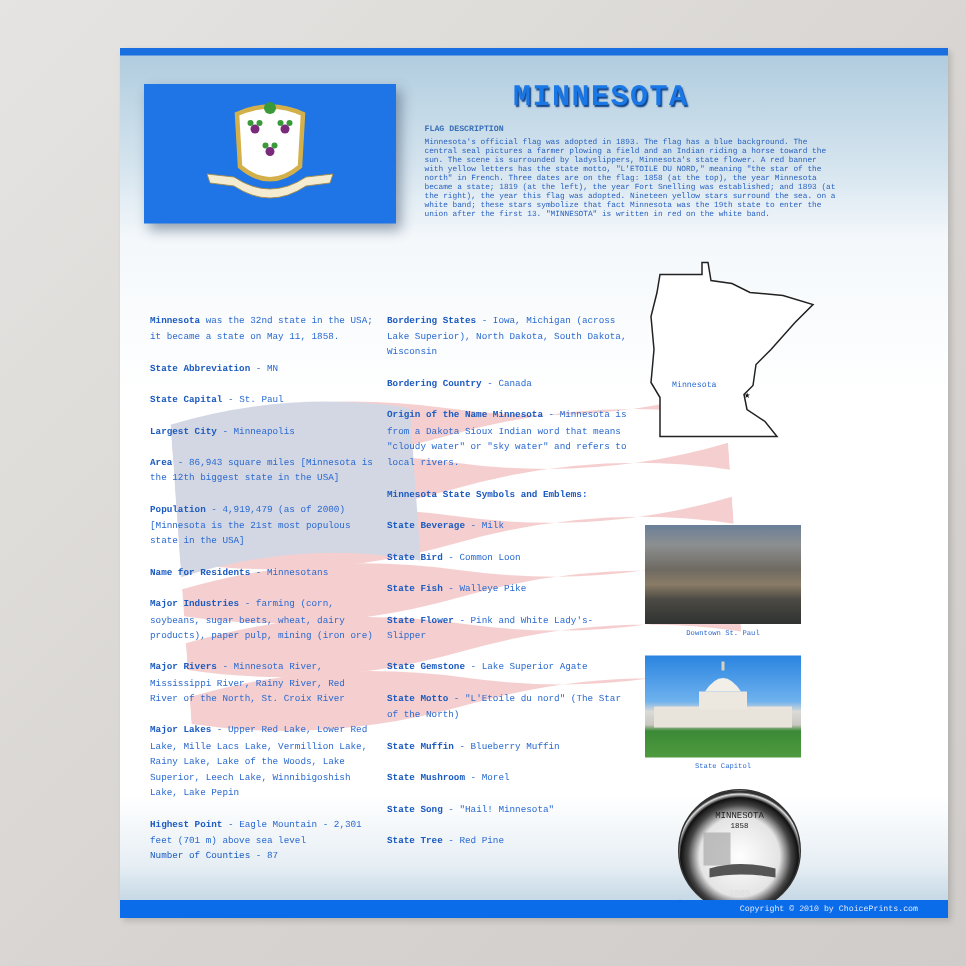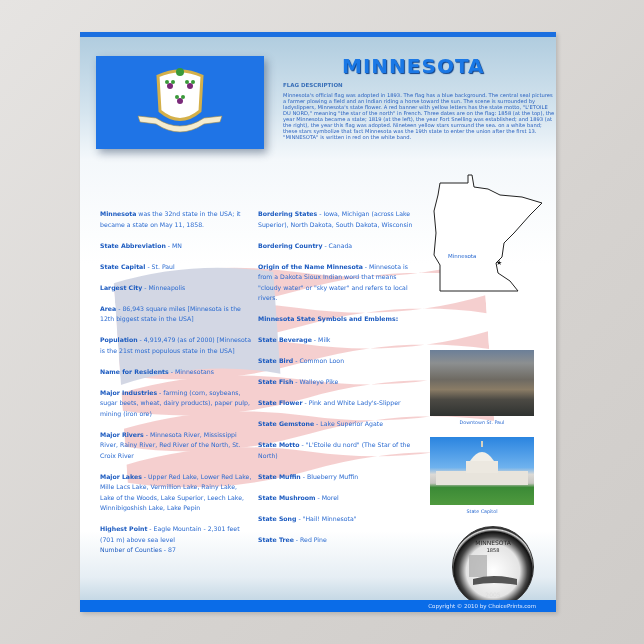--- a/index.html
+++ b/index.html
@@ -3,24 +3,25 @@
 <meta charset="utf-8">
 <style>
   html, body { margin:0; padding:0; }
   body {
     width:644px; height:644px; overflow:hidden;
     background: linear-gradient(135deg, #e6e4e2 0%, #d6d3d0 60%, #cfccc9 100%);
     font-family: "DejaVu Sans", sans-serif;
     position:relative;
   }
   .poster {
-    position:absolute; left:80px; top:32px; width:476px; height:580px;
+    position:absolute; left:80px; top:32px; width:552px; height:580px;
     background: linear-gradient(180deg, #aecbde 0%, #d6e5ef 14%, #f4f8fb 22%, #ffffff 40%, #ffffff 86%, #e6eef4 94%, #c5d8e5 98%);
     box-shadow: 2px 2px 4px rgba(0,0,0,0.15);
     overflow:hidden;
+    font-family:Liberation Mono, monospace;
   }
   .topbar { position:absolute; left:0; top:0; width:100%; height:5px; background:#1a6fe0; }
   .bottombar {
     position:absolute; left:0; bottom:0; width:100%; height:12px; background:#0a6ce8;
     color:#dfeaff; font-size:5.5px; text-align:right; line-height:12px;
   }
   .bottombar span { padding-right:20px; }
 
   
   .usflag { position:absolute; left:40px; top:220px; width:370px; height:230px; opacity:0.22; transform:rotate(-4deg); }

